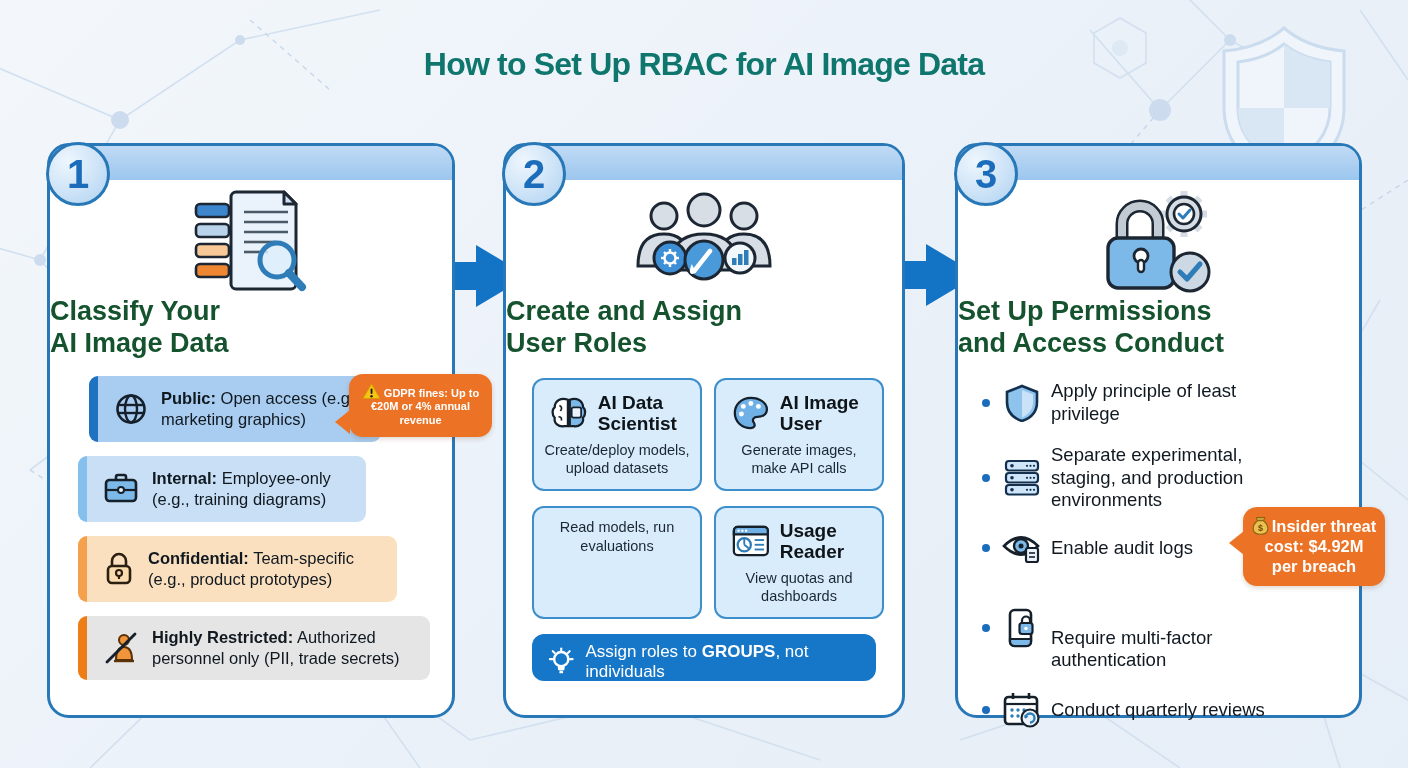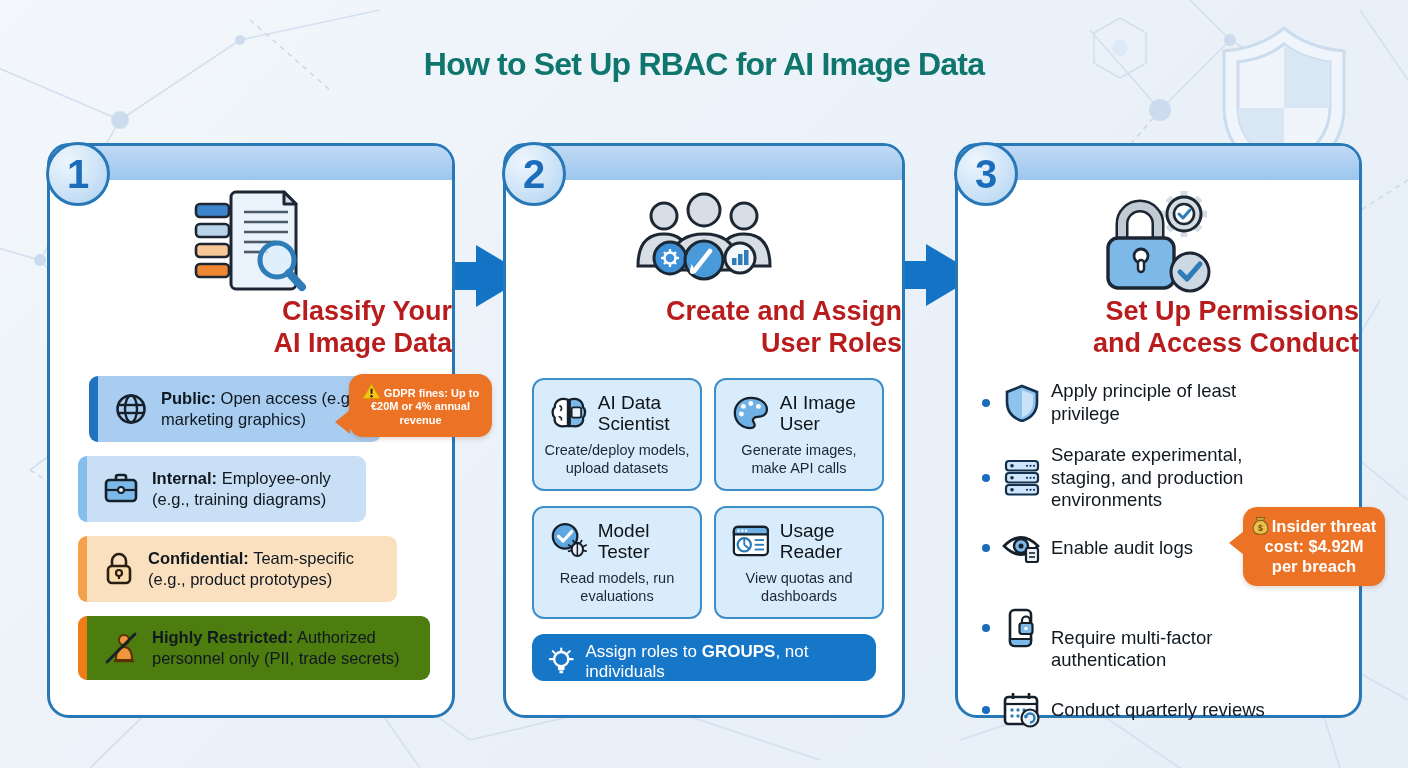--- a/index.html
+++ b/index.html
@@ -24,46 +24,46 @@
     border-radius:18px 18px 0 0;
   }
   .badge {
     position:absolute; left:-4px; top:-4px; width:64px; height:64px; border-radius:50%;
     background:radial-gradient(circle at 32% 28%, #eef6fd 0%, #cde3f7 55%, #aed2f1 100%);
     border:3px solid #2878b8; color:#1b6cba; font-size:40px; font-weight:bold;
     display:flex; align-items:center; justify-content:center; z-index:3;
   }
   .step-icon { position:absolute; top:42px; left:50%; transform:translateX(-50%); }
   .step-title {
-    position:absolute; top:150px; left:0; width:100%; text-align:right;
-    font-size:27px; font-weight:bold; line-height:1.18; color:#b91c1c;
+    position:absolute; top:150px; left:0; width:100%; text-align:left;
+    font-size:27px; font-weight:bold; line-height:1.18; color:#14532d;
   }
   
   .cls-list { position:absolute; top:230px; left:28px; }
   .cls-item {
     display:flex; align-items:center; gap:13px; height:66px;
     border-radius:9px; padding:6px 12px 6px 16px; margin-bottom:14px;
   }
   .cls-item svg { flex:0 0 auto; }
   .cls-text { font-size:16.5px; line-height:1.3; color:#101820; }
   .i1 { width:292px; background:#a9cdf0; border-left:9px solid #1f72c0;margin-left:11px; }
   .i2 { width:288px; background:#c8dff5; border-left:9px solid #85c0ec; }
   .i3 { width:319px; background:#fbe0bf; border-left:9px solid #f5a04d;margin-top:10px; }
-  .i4 { width:352px; background:#4d7c0f; border-left:9px solid #ee7d18; height:64px; }
+  .i4 { width:352px; background:#e5e5e5; border-left:9px solid #ee7d18; height:64px; }
   
   .roles {
     position:absolute; top:232px; left:26px;
     display:grid; grid-template-columns:170px 170px; gap:15px 12px;
   }
   .role-card {
     height:113px; background:#d9ecfb; border:2px solid #3d8fcc; border-radius:12px;
     padding:10px 8px;
   }
   .role-head { display:flex; align-items:center; gap:10px; margin:2px 0 6px 8px; }
-  .role-name { font-weight:normal; font-size:19px; line-height:1.12; color:#0f1419; width:100px; }
+  .role-name { font-weight:bold; font-size:19px; line-height:1.12; color:#0f1419; width:100px; }
   .role-desc { text-align:center; font-size:14.5px; line-height:1.28; color:#1c2733; }
   .tip {
     position:absolute; top:488px; left:26px; right:26px; height:47px;
     background:#1677c8; border-radius:12px; display:flex; align-items:center;
     gap:11px; padding:8px 0 0 16px; color:#ffffff; font-size:17px;
   }
   
   .bullets { position:absolute; top:234px; left:24px; width:360px; }
   .bullet { display:flex; align-items:center; margin-bottom:19px; }
   .dot { flex:0 0 8px; width:8px; height:8px; border-radius:50%; background:#1b6cba; margin-right:10px; }
@@ -290,37 +290,20 @@
           <circle cx="12" cy="11" r="2.6" fill="#ffffff"></circle>
           <circle cx="20" cy="8" r="2.6" fill="#ffffff"></circle>
           <circle cx="28" cy="11" r="2.6" fill="#ffffff"></circle>
           <circle cx="10" cy="19" r="2.6" fill="#ffffff"></circle>
         </svg>
         <div class="role-name">AI Image User</div>
       </div>
       <div class="role-desc">Generate images, make API calls</div>
     </div>
     <div class="role-card">
-      <div class="role-head">
-        <svg width="40" height="38" viewBox="0 0 40 38">
-          <circle cx="16" cy="14" r="13" fill="#5ea7e0" stroke="#16202b" stroke-width="2.4"></circle>
-          <path d="M9 14 L14 19 L23 9" fill="none" stroke="#ffffff" stroke-width="3.4" stroke-linecap="round" stroke-linejoin="round"></path>
-          <ellipse cx="29" cy="28" rx="6" ry="7" fill="#e9eff5" stroke="#16202b" stroke-width="2.2"></ellipse>
-          <line x1="29" y1="21" x2="29" y2="35" stroke="#16202b" stroke-width="1.6"></line>
-          <g stroke="#16202b" stroke-width="1.8">
-            <line x1="23" y1="25" x2="19" y2="23"></line>
-              <line x1="23" y1="29" x2="19" y2="30"></line>
-            <line x1="35" y1="25" x2="39" y2="23"></line>
-              <line x1="35" y1="29" x2="39" y2="30"></line>
-            <line x1="26" y1="21" x2="24" y2="18"></line>
-              <line x1="32" y1="21" x2="34" y2="18"></line>
-          </g>
-        </svg>
-        <div class="role-name">Model Tester</div>
-      </div>
       <div class="role-desc">Read models, run evaluations</div>
     </div>
     <div class="role-card">
       <div class="role-head">
         <svg width="40" height="36" viewBox="0 0 40 36">
           <rect x="2" y="3" width="36" height="30" rx="4" fill="#ffffff" stroke="#16202b" stroke-width="2.4"></rect>
           <path d="M2 7 A4 4 0 0 1 6 3 L34 3 A4 4 0 0 1 38 7 L38 11 L2 11 Z" fill="#6fb1e6" stroke="#16202b" stroke-width="2.4"></path>
           <circle cx="7" cy="7" r="1.3" fill="#ffffff"></circle>
             <circle cx="11" cy="7" r="1.3" fill="#ffffff"></circle>
             <circle cx="15" cy="7" r="1.3" fill="#ffffff"></circle>

